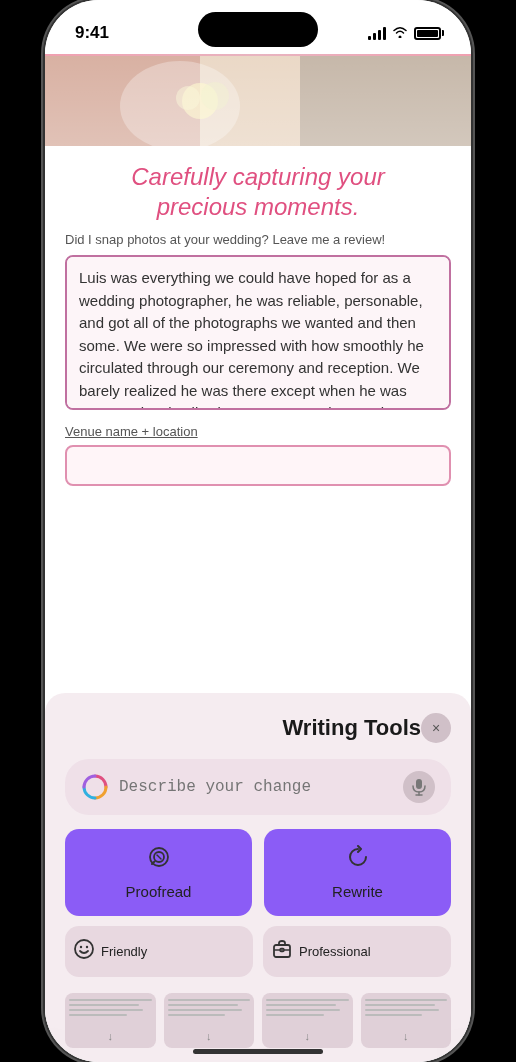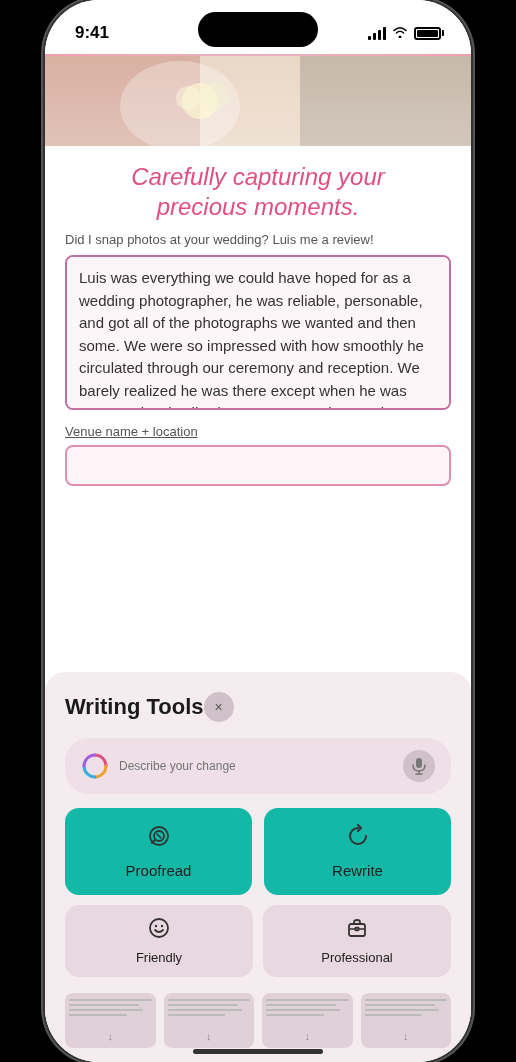--- a/index.html
+++ b/index.html
@@ -228,21 +228,21 @@
       right: 0;
       background: rgba(245, 235, 240, 0.97);
       backdrop-filter: blur(20px);
       border-radius: 20px 20px 0 0;
       padding: 20px 20px 10px;
       z-index: 30;
     }
 
     .writing-tools-header {
       display: flex;
-      justify-content: flex-start;
+      justify-content: flex-end;
       align-items: center;
       margin-bottom: 16px;
     }
 
     .writing-tools-title {
       font-size: 22px;
       font-weight: 700;
       color: #1a1a1a;
     }
 
@@ -275,23 +275,23 @@
       width: 28px;
       height: 28px;
       flex-shrink: 0;
     }
 
     .describe-input {
       flex: 1;
       background: none;
       border: none;
       outline: none;
-      font-size: 12px;
+      font-size: 16px;
       color: #999;
-      font-family: Liberation Sans, sans-serif;
+      font-family: Liberation Mono, monospace;
     }
 
     .mic-button {
       width: 32px;
       height: 32px;
       flex-shrink: 0;
       background: #d0c0c8;
       border: none;
       border-radius: 50%;
       cursor: pointer;
@@ -303,21 +303,21 @@
 
     
     .tools-row {
       display: flex;
       gap: 12px;
       margin-bottom: 10px;
     }
 
     .tool-btn-large {
       flex: 1;
-      background: #14b8a6;
+      background: #8b5cf6;
       border: none;
       border-radius: 14px;
       padding: 16px 10px;
       cursor: pointer;
       display: flex;
       flex-direction: column;
       align-items: center;
       gap: 8px;
     }
 
@@ -340,21 +340,20 @@
     }
 
     .tool-btn-small {
       flex: 1;
       background: #e8d8e0;
       border: none;
       border-radius: 14px;
       padding: 12px 8px;
       cursor: pointer;
       display: flex;
-      flex-direction: column;
       align-items: center;
       gap: 6px;
     }
 
     .tool-btn-small .tool-icon {
       font-size: 20px;
       color: #333;
     }
 
     .tool-btn-small .tool-label {
@@ -468,21 +467,21 @@
 
         <circle cx="200" cy="45" r="18" fill="rgba(255,250,200,0.6)"></circle>
         <circle cx="215" cy="40" r="14" fill="rgba(240,240,200,0.5)"></circle>
         <circle cx="188" cy="42" r="12" fill="rgba(250,245,210,0.5)"></circle>
       </svg>
     </div>
 
     <div class="tagline">Carefully capturing your precious moments.</div>
 
     <div class="review-section">
-      <div class="review-prompt">Did I snap photos at your wedding? Luis me a review!</div>
+      <div class="review-prompt">Did I snap photos at your wedding? Leave me a review!</div>
       <textarea class="review-textarea" style="">Luis was everything we could have hoped for as a wedding photographer, he was reliable, personable, and got all of the photographs we wanted and then some. We were so impressed with how smoothly he circulated through our ceremony and reception. We barely realized he was there except when he was very graciously allowing my camera obsessed nephew to take some photos. Thank you, Luis!</textarea>
     </div>
 
     <div class="venue-section">
       <div class="venue-label">Venue name + location</div>
       <input class="venue-input" type="text" placeholder="" style="">
     </div>
 
     <div class="writing-tools-panel">
 

